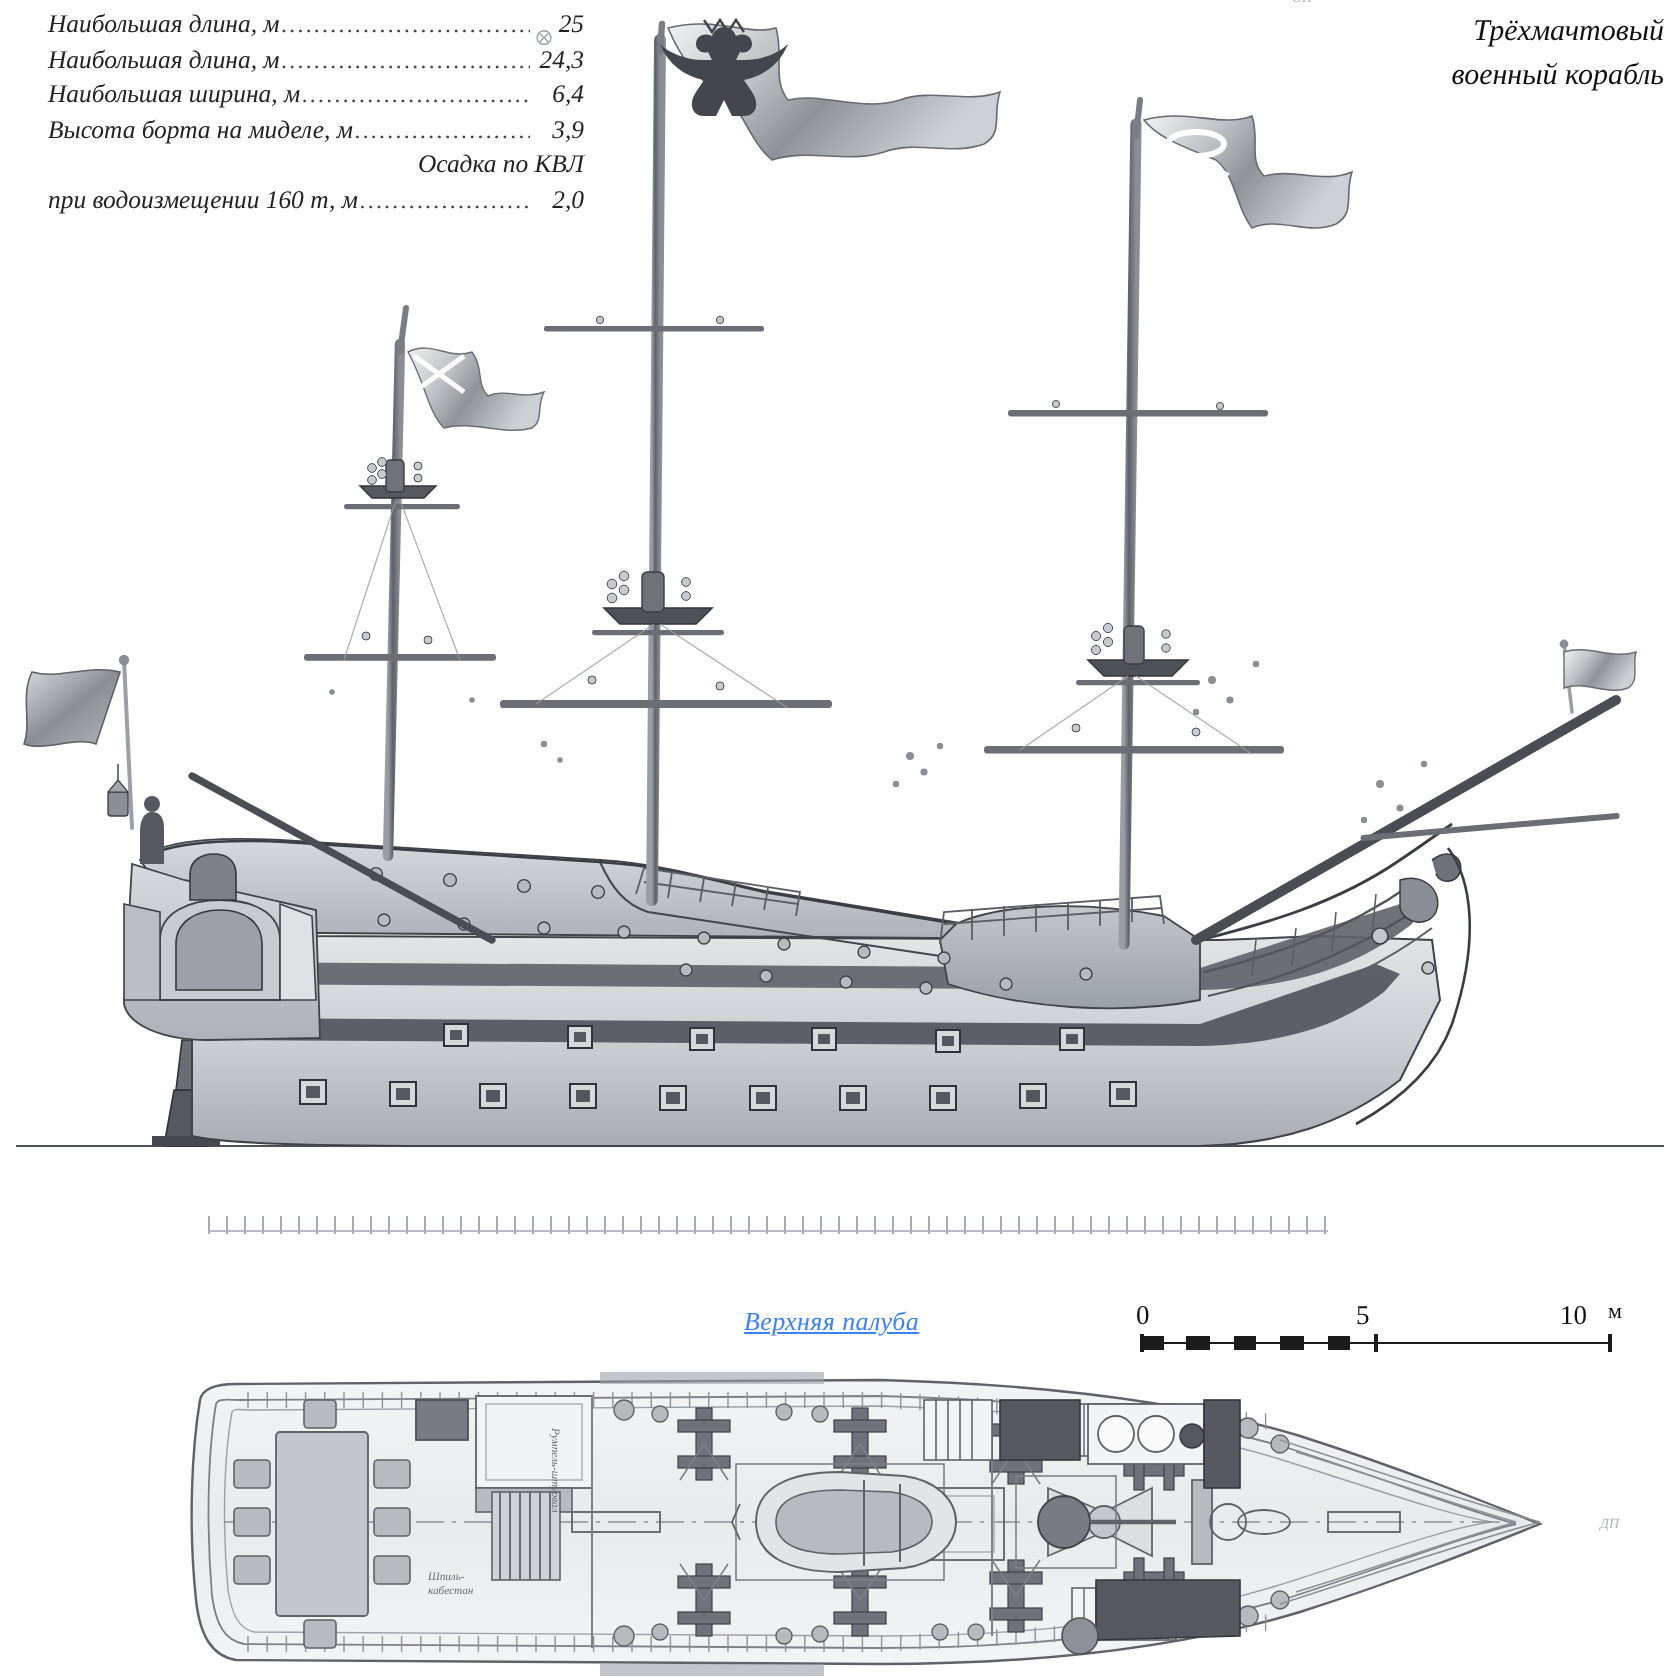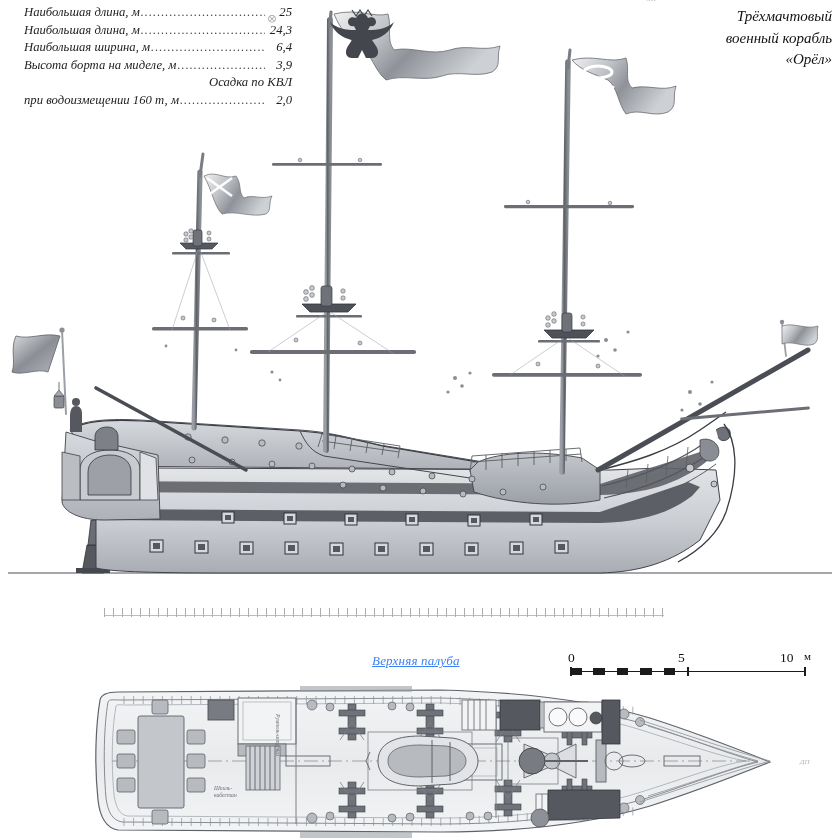--- a/index.html
+++ b/index.html
@@ -84,21 +84,20 @@
         <span class="spec-label">при водоизмещении 160 т, м</span>
         <span class="spec-dots">......................................................................</span>
         <span class="spec-val">2,0</span>
       </div>
     </div>
 </div>
 
 <div id="title-block">
   <div>Трёхмачтовый</div>
   <div>военный корабль</div>
-  <div>«Орёл»</div>
 </div>
 
 <svg id="elevation-svg" width="840" height="640" viewBox="0 0 840 640">
   <defs>
     <linearGradient id="gHullA" x1="0" y1="0" x2="0" y2="1">
       <stop offset="0" stop-color="#e3e5e8"></stop>
         <stop offset="0.55" stop-color="#c9ccd1"></stop>
         <stop offset="1" stop-color="#a9adb3"></stop>
     </linearGradient>
     <linearGradient id="gHullB" x1="0" y1="0" x2="0" y2="1">

